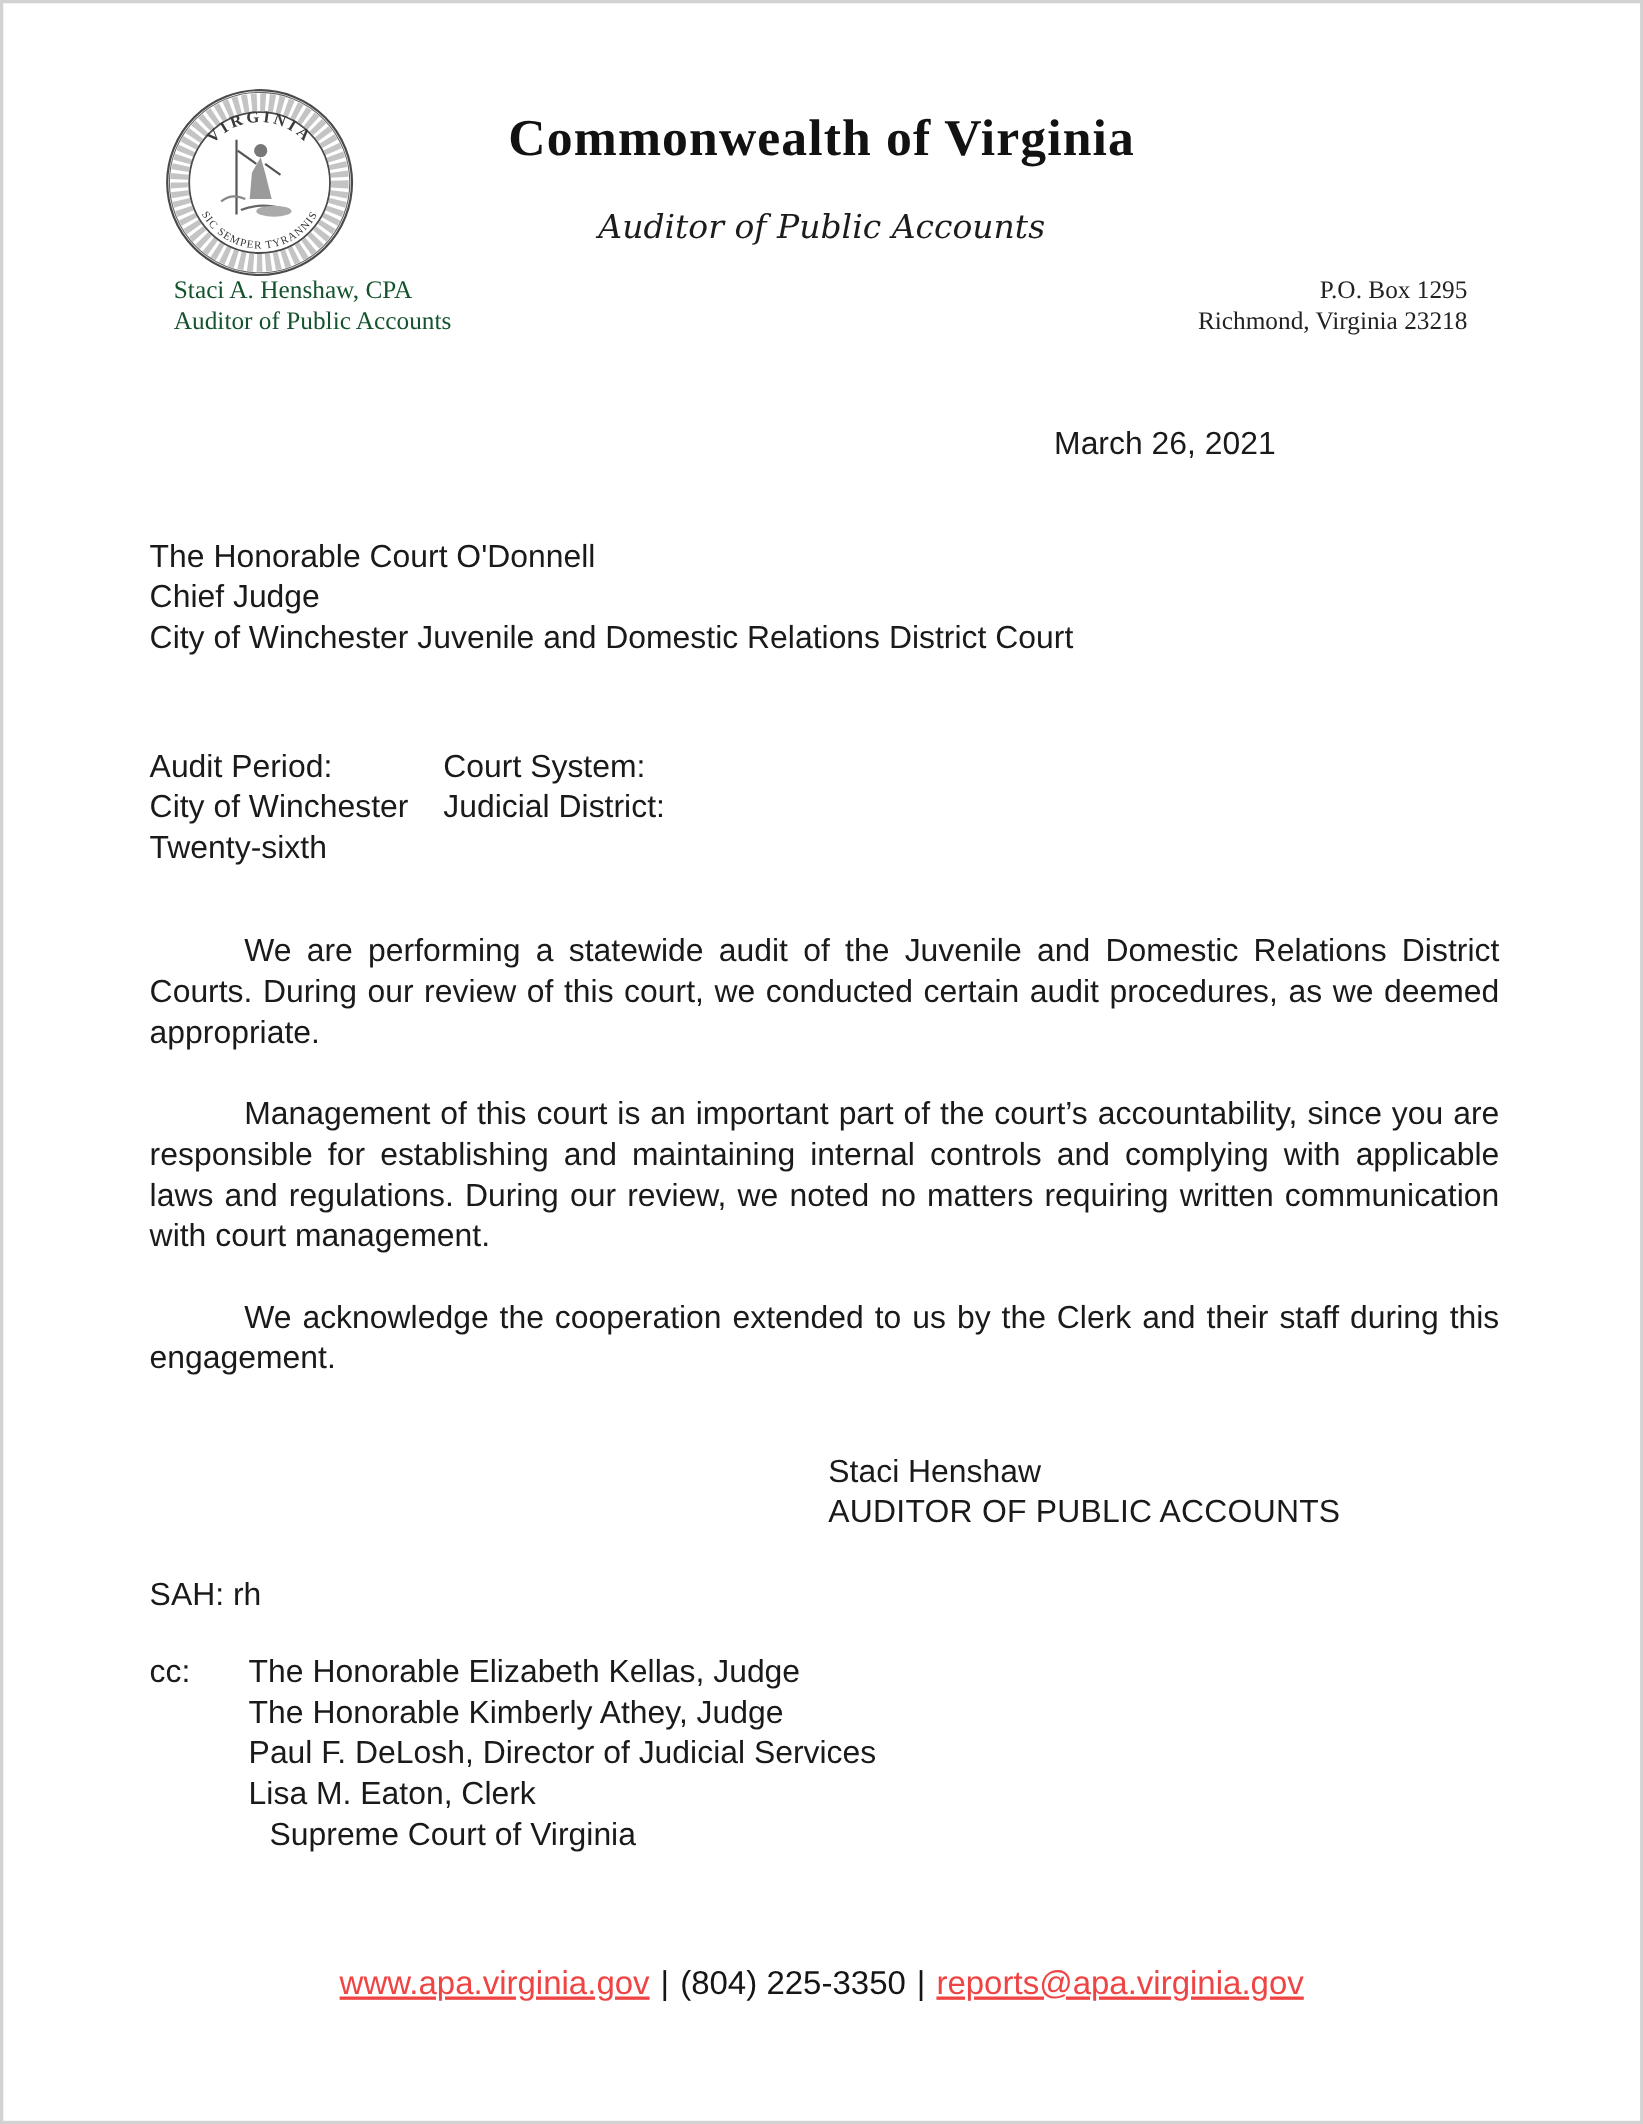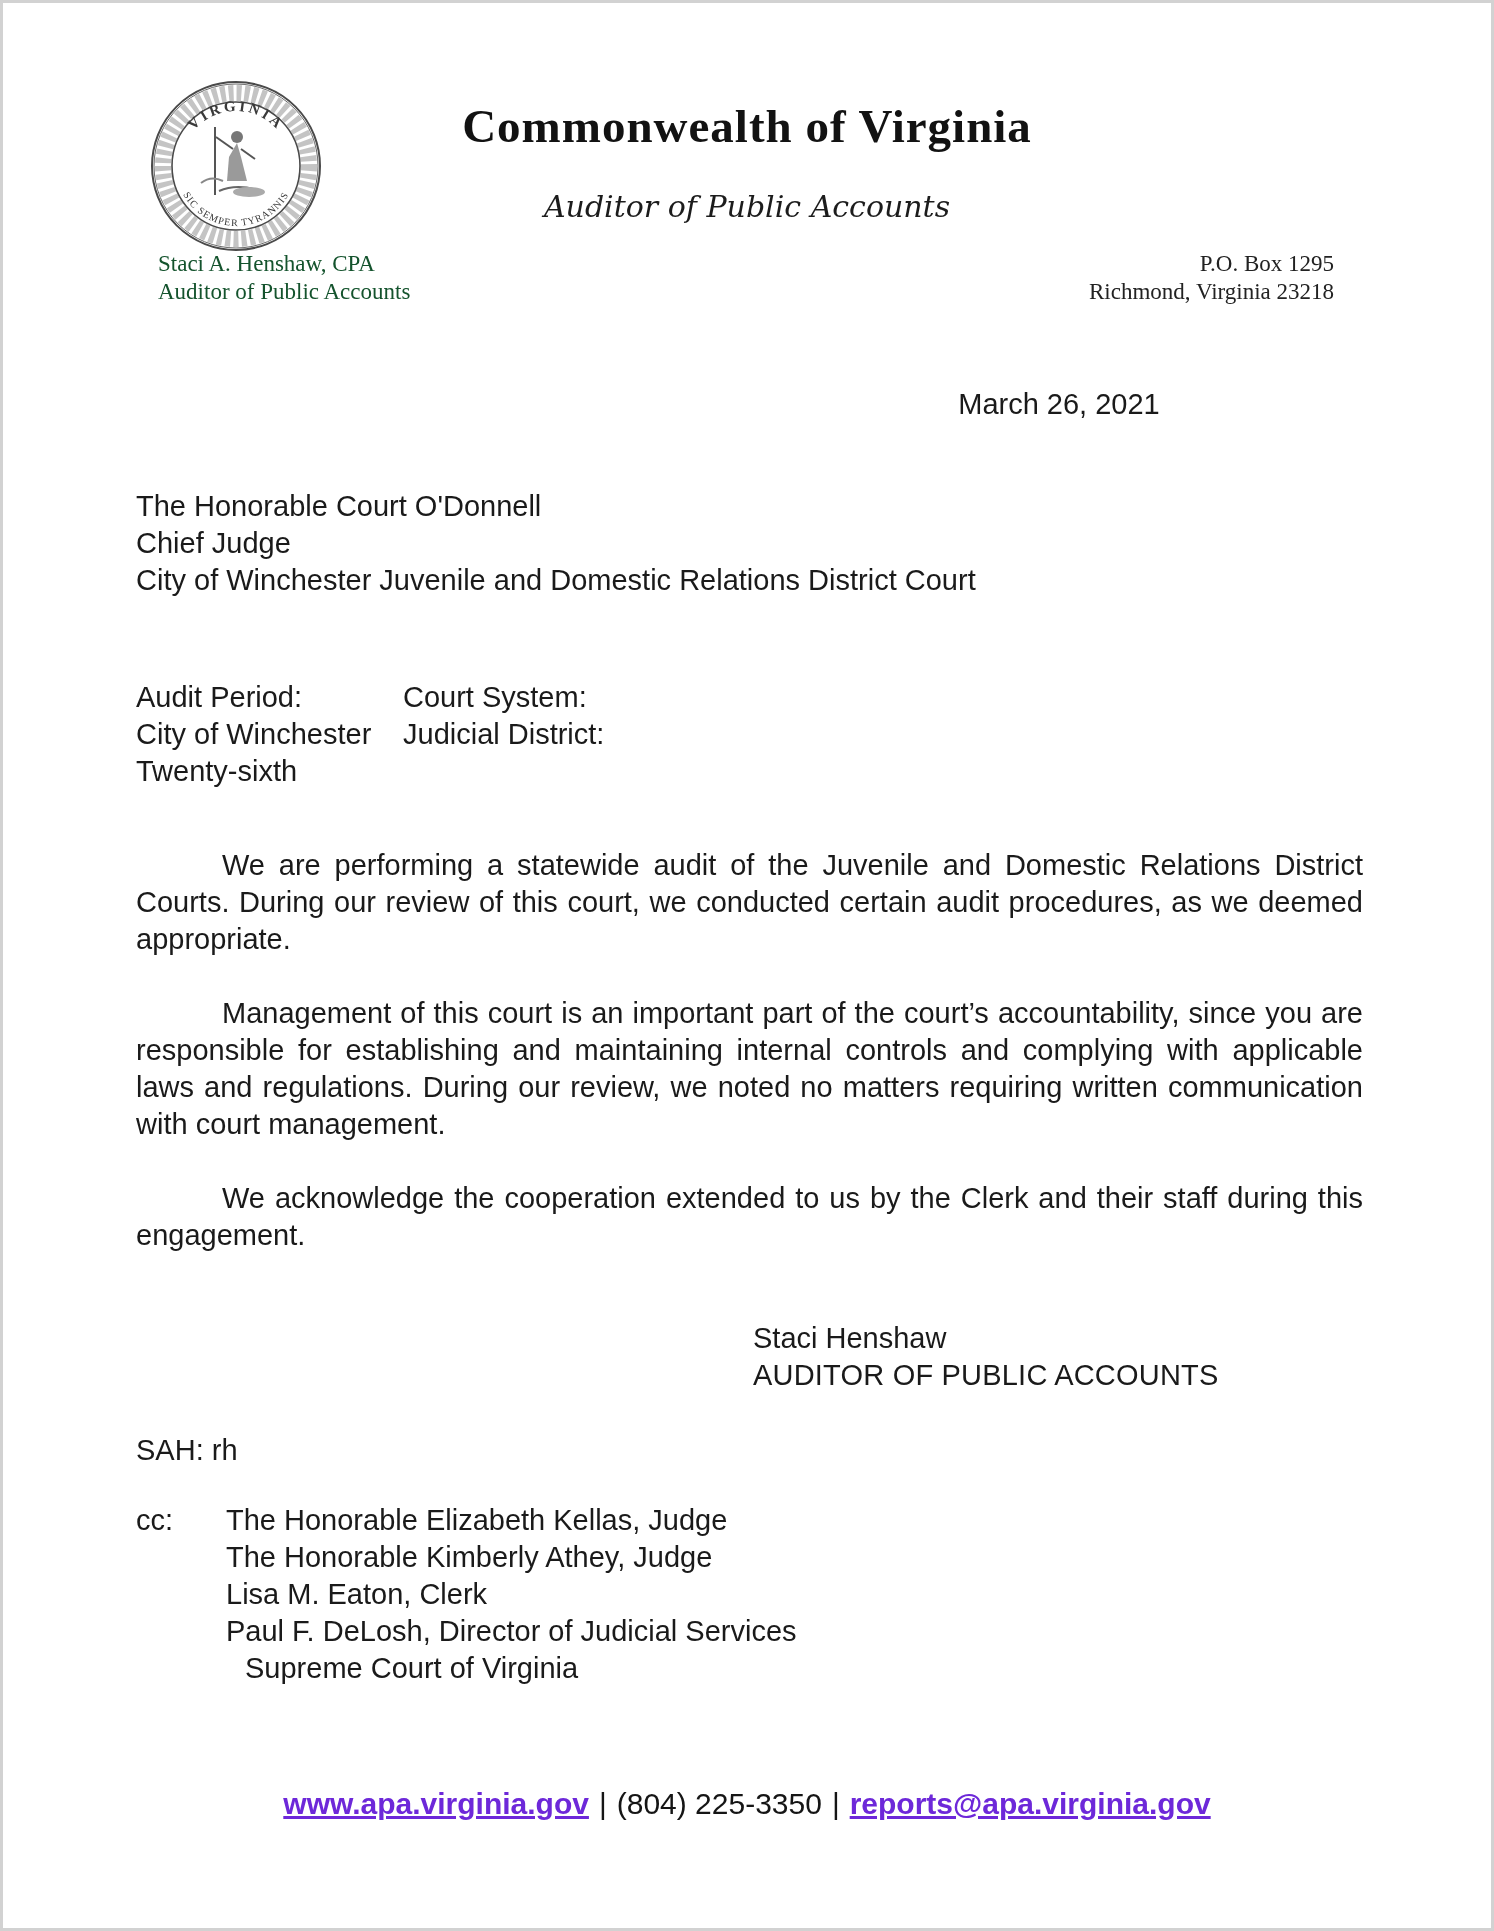--- a/index.html
+++ b/index.html
@@ -101,24 +101,23 @@
   
   .footer {
     position: absolute;
     left: 0; right: 0;
     top: 1784px;
     text-align: center;
     font-size: 30px;
     color: #151515;
   }
   .footer a {
-    color: #6d28d9;
+    color: #ef4444;
     text-decoration: underline;
     cursor: pointer;
-    font-weight: bold;
   }
   .footer .sep { padding: 0 10px; color: #151515; }
 
   .seal-text { font-family: "Liberation Serif", serif; fill: #3a3a3a; }
 </style>
 </head>
 <body>
 
 <div class="page">
 
@@ -190,22 +189,22 @@
       <div class="sig-line2">AUDITOR OF PUBLIC ACCOUNTS</div>
     </div>
 
     <div class="ref-line">SAH: rh</div>
 
     <div class="cc-block">
       <div>cc:</div>
       <div>
         <div class="cc-item">The Honorable Elizabeth Kellas, Judge</div>
         <div class="cc-item">The Honorable Kimberly Athey, Judge</div>
+        <div class="cc-item">Paul F. DeLosh, Director of Judicial Services</div>
         <div class="cc-item">Lisa M. Eaton, Clerk</div>
-        <div class="cc-item">Paul F. DeLosh, Director of Judicial Services</div>
         <div class="cc-item indented">Supreme Court of Virginia</div>
       </div>
     </div>
 
   </div>
 
   <div class="footer">
     <a>www.apa.virginia.gov</a><span class="sep">|</span><span>(804) 225-3350</span><span class="sep">|</span><a>reports@apa.virginia.gov</a>
   </div>
 

